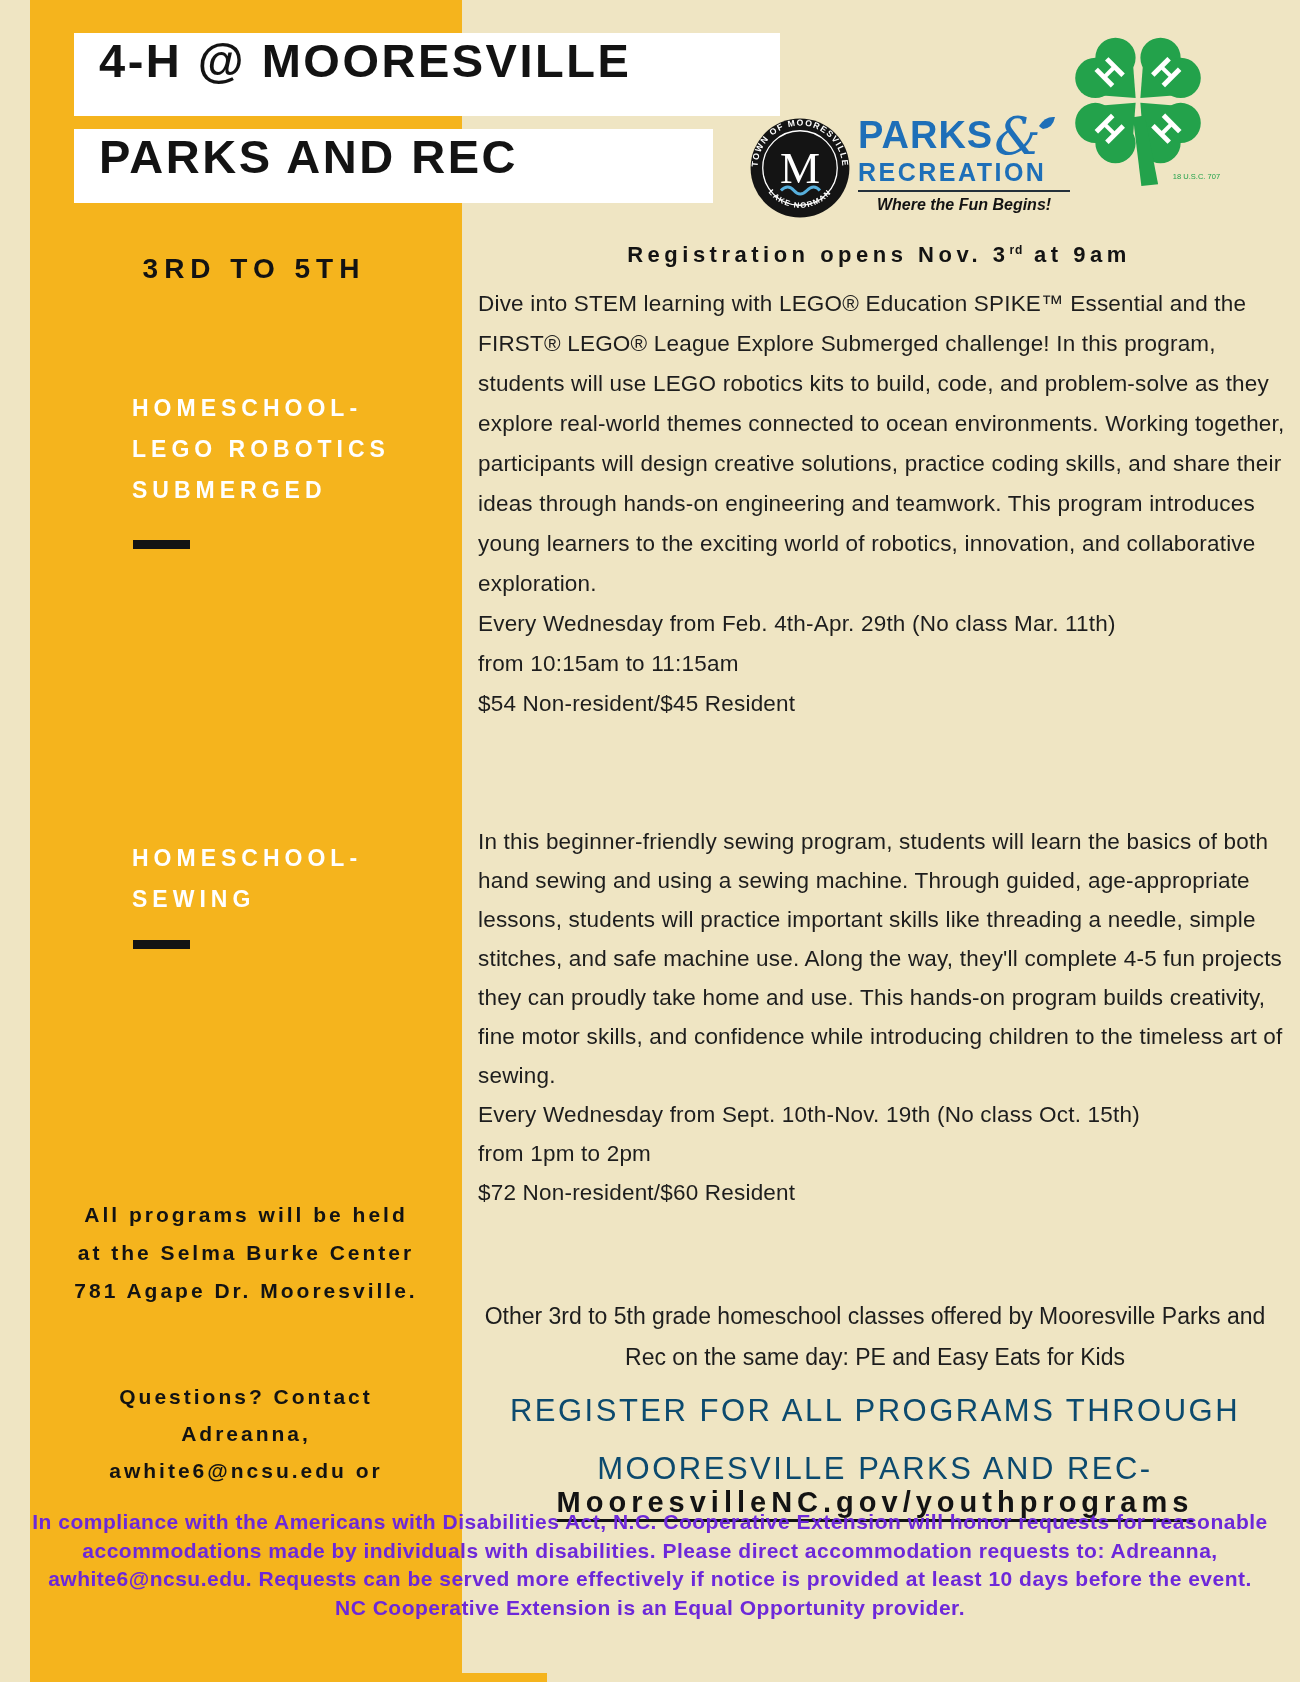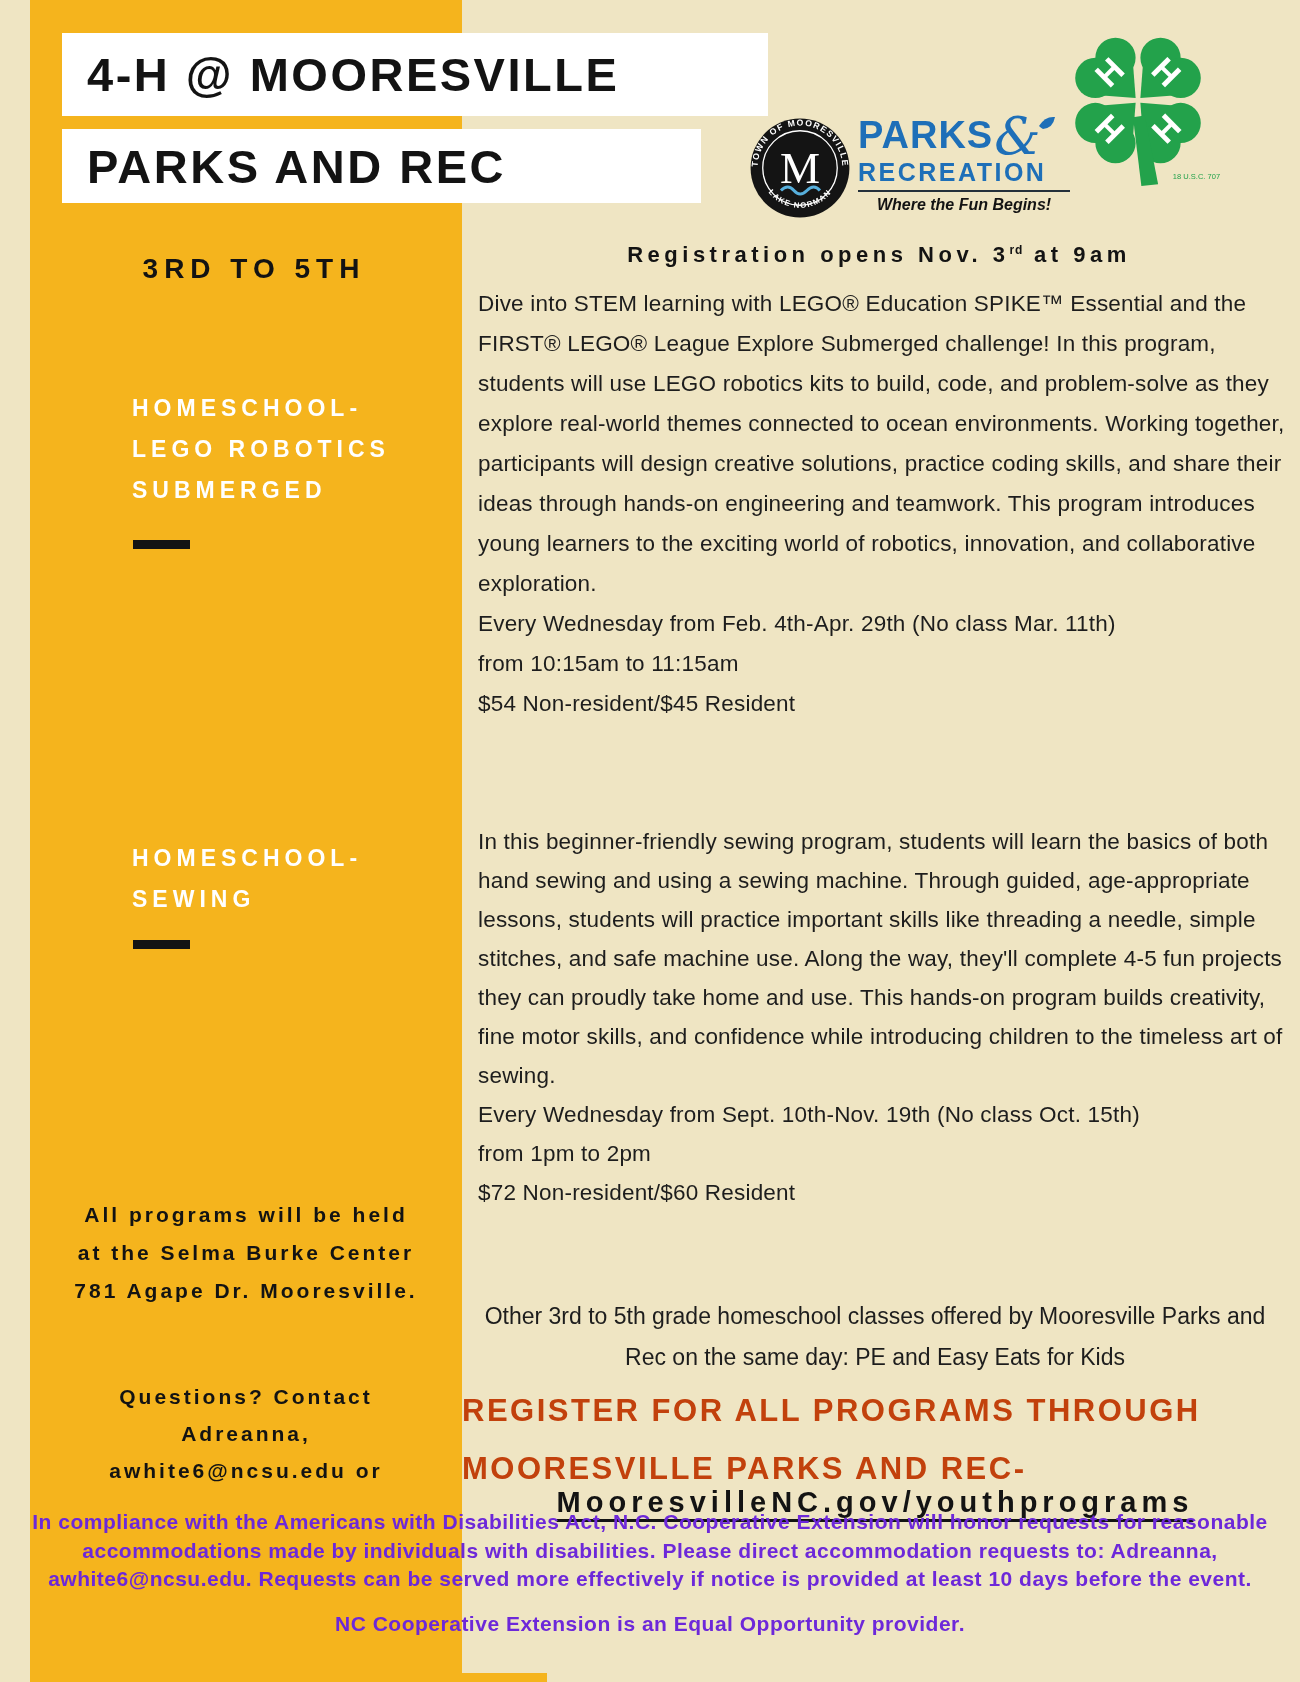--- a/index.html
+++ b/index.html
@@ -6,21 +6,21 @@
   .page{
     position:relative;width:1300px;height:1682px;overflow:hidden;
     background:#EFE5C3;font-family:"Liberation Sans",sans-serif;
     margin:0 auto;
   }
   
   .yellow-col{position:absolute;left:30px;top:0;width:432px;height:1682px;background:#F5B41D;}
   .yellow-strip{position:absolute;left:462px;bottom:0;width:85px;height:9px;background:#F5B41D;}
 
   
-  .title-bar{position:absolute;background:#ffffff;display:flex;align-items:center;}
+  .title-bar{position:absolute;background:#ffffff;display:flex;margin-left:12px;}
   .title-bar.bar1{left:62px;top:33px;width:706px;height:83px;}
   .title-bar.bar2{left:62px;top:129px;width:639px;height:74px;}
   .title-text{
     padding-left:25px;font-size:47px;font-weight:bold;color:#131313;
     letter-spacing:2.5px;white-space:nowrap;
   }
 
   
   .pr-logo{position:absolute;left:748px;top:116px;display:flex;align-items:flex-start;}
   .pr-seal{width:104px;height:104px;flex:0 0 auto;}
@@ -65,37 +65,37 @@
   .registration sup{font-size:12px;letter-spacing:1px;}
   .prog-block{position:absolute;left:478px;width:820px;color:#1d1d1d;font-size:22.5px;line-height:40px;letter-spacing:0.2px;}
   .prog-block.b1{top:284px;}
   .prog-block.b2{top:822px;line-height:39px;}
   .sched-line{white-space:nowrap;}
   .other-note{
     position:absolute;left:462px;top:1296px;width:826px;text-align:center;
     color:#1d1d1d;font-size:23px;line-height:41px;
   }
   .register-heading{
-    position:absolute;left:462px;top:1382px;width:826px;
-    font-weight:bold;font-size:31px;letter-spacing:2.5px;line-height:58px;color:#c2410c;white-space:nowrap;
+    position:absolute;left:462px;top:1382px;width:826px;text-align:center;
+    font-weight:normal;font-size:31px;letter-spacing:2.5px;line-height:58px;color:#0c4a6e;white-space:nowrap;
   }
   .register-link{
     position:absolute;left:462px;top:1486px;width:826px;text-align:center;
     font-weight:bold;font-size:29px;letter-spacing:5px;color:#131313;
   }
   .register-link a{
     color:#131313;text-decoration:underline;text-underline-offset:7px;text-decoration-thickness:3px;cursor:pointer;
   }
 
   
   .footer{
     position:absolute;left:30px;top:1508px;width:1240px;text-align:center;
     font-weight:bold;font-size:21px;line-height:28.5px;letter-spacing:0.5px;color:#6d28d9;
   }
-  .footer .eop{margin-top:16px;}
+  .footer .eop{margin-top:0;}
 </style>
 </head>
 <body>
 
 <div class="page">
 
   <div class="yellow-col"></div>
   <div class="yellow-strip"></div>
 
   <div class="title-bar bar1">

